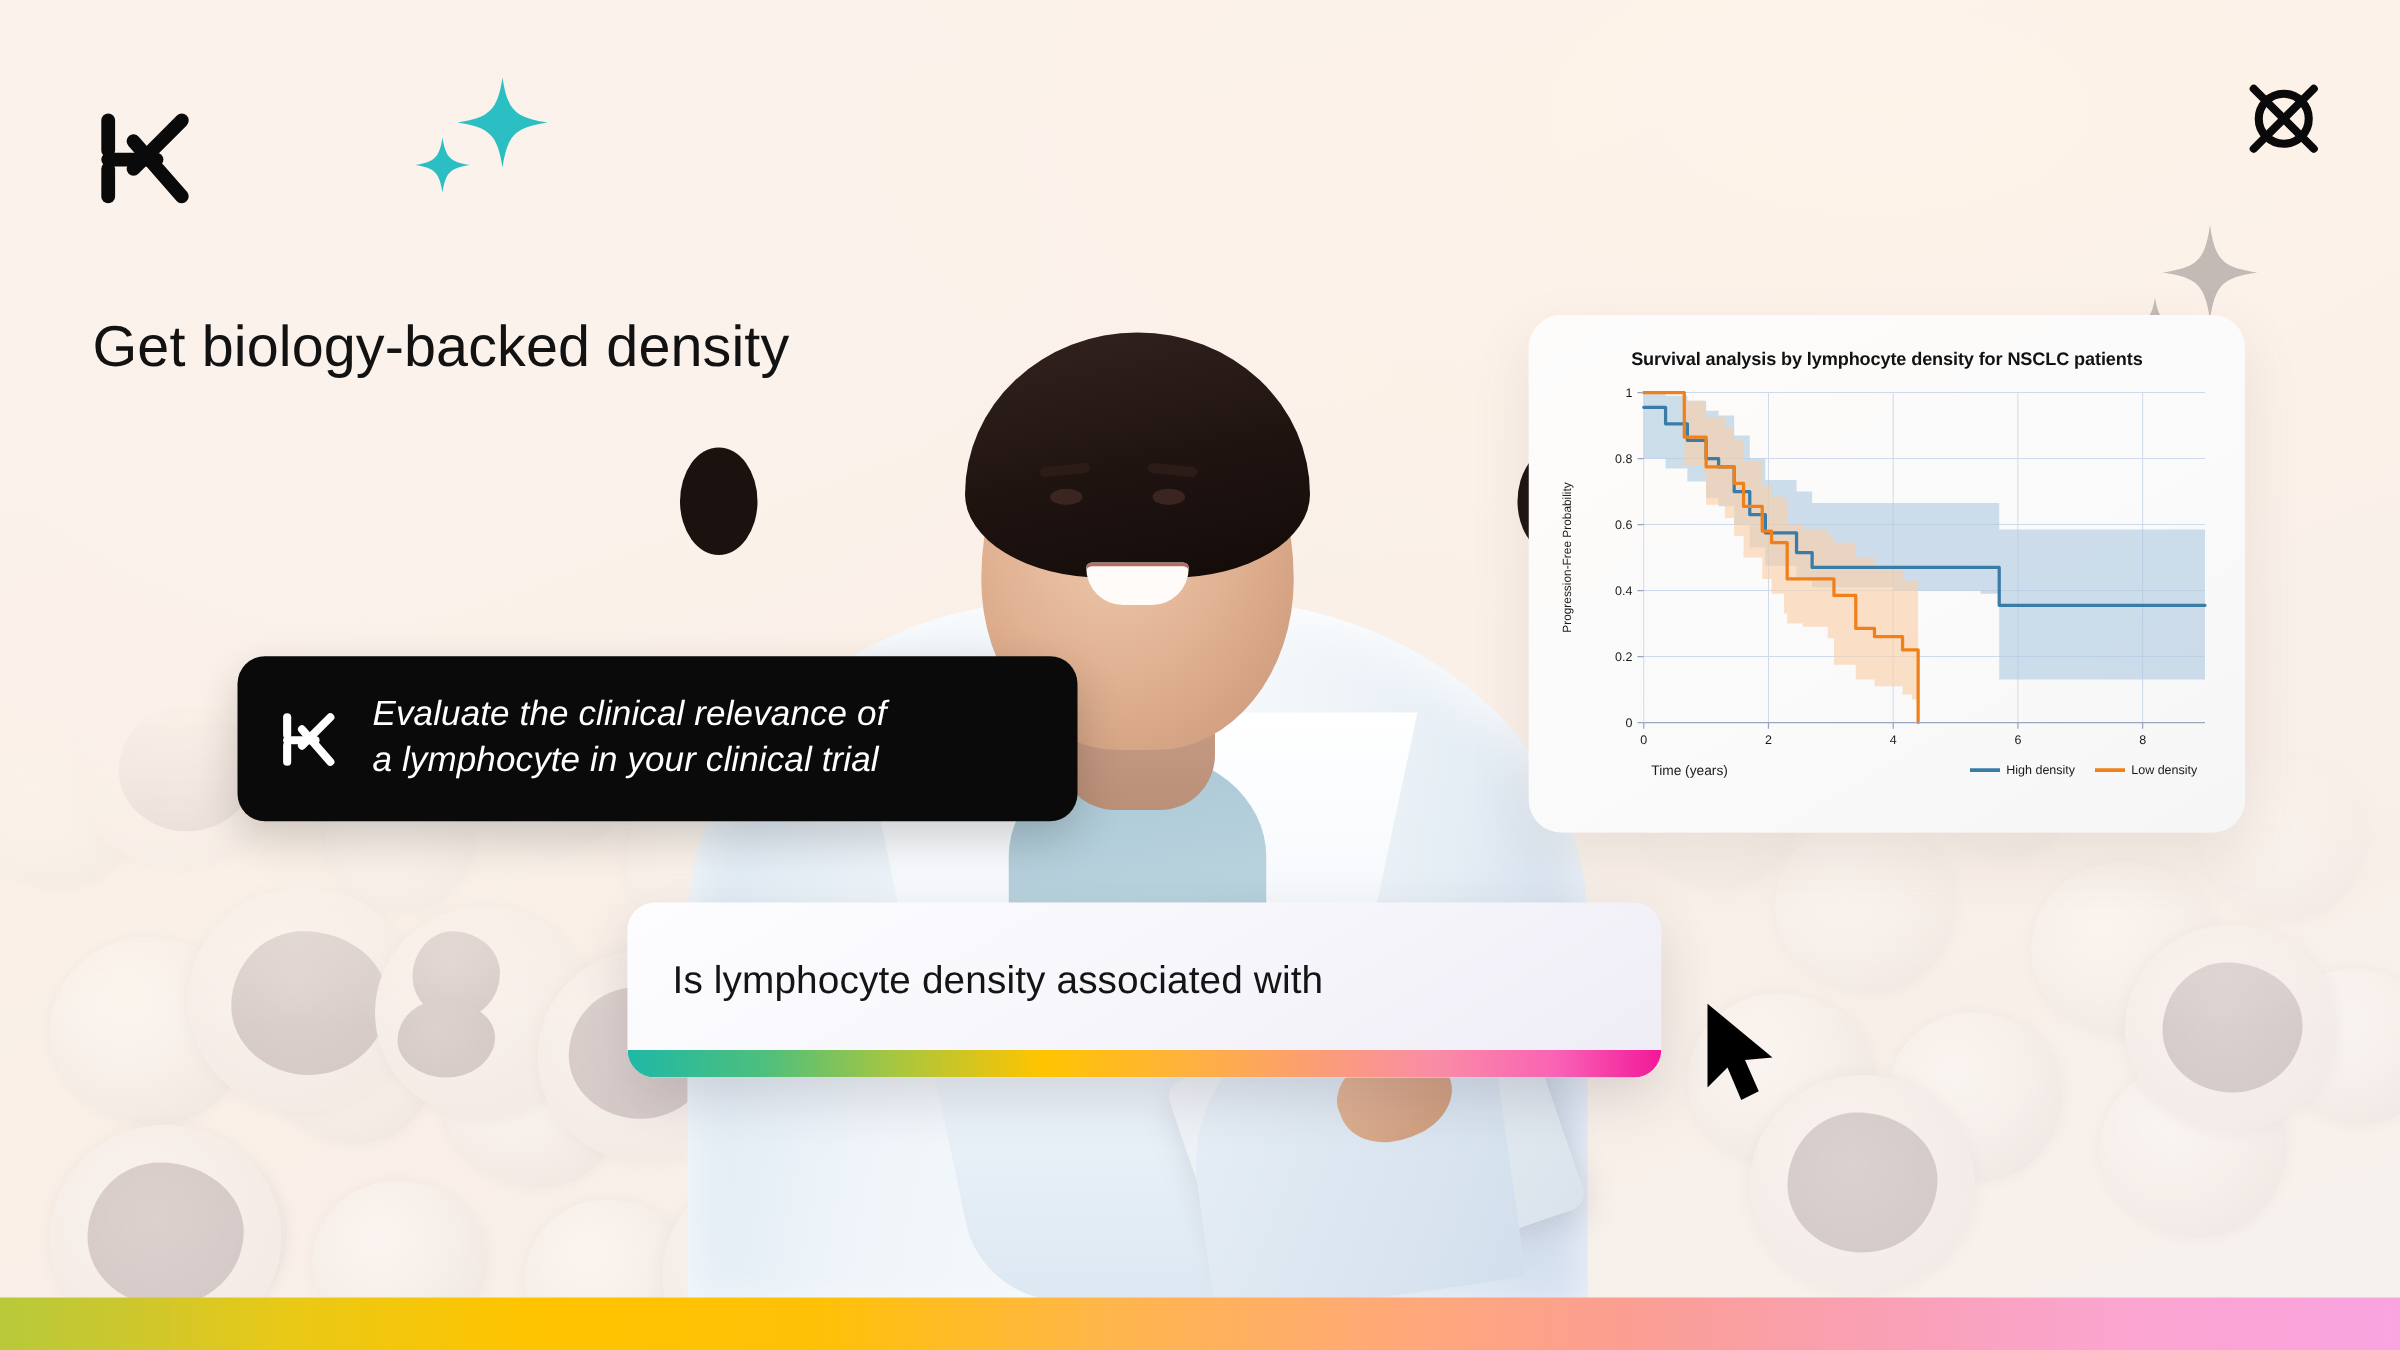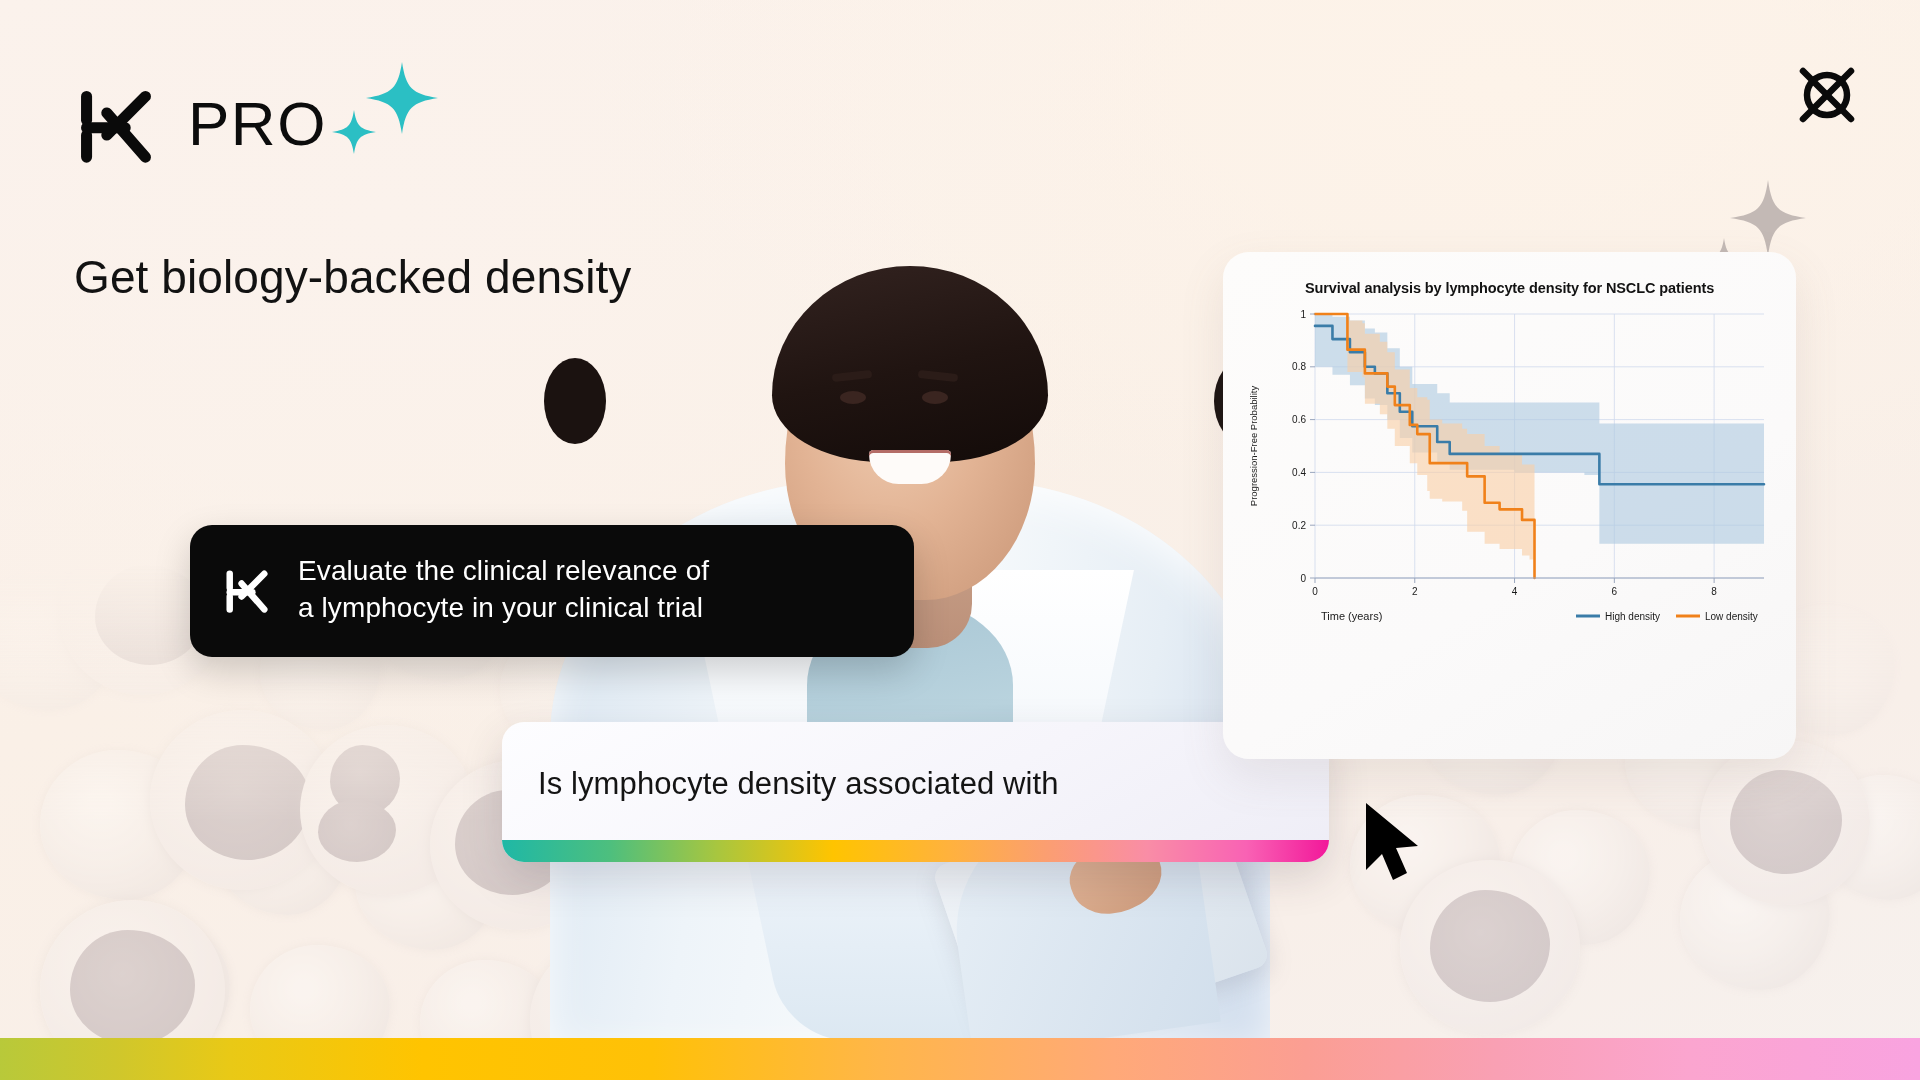--- a/index.html
+++ b/index.html
@@ -149,26 +149,27 @@
   
   .headline {
     position: absolute; left: 74px; top: 248px;
     font-size: 46px; font-weight: 400; line-height: 1.28; color: #121212; letter-spacing: .1px;
   }
   .headline span { display: block; }
 
   
   .chip-dark {
     position: absolute; left: 190px; top: 525px;
-    width: 724px;
+    width: 672px;
     background: #0a0a0a;
     border-radius: 22px;
     padding: 28px 32px 30px 30px;
     display: flex; align-items: center; gap: 24px;
     box-shadow: 0 14px 36px rgba(0,0,0,.18);
+    font-style: italic;
   }
   .chip-k { width: 54px; height: 54px; flex: 0 0 54px; }
   .chip-text { color: #fff; font-size: 28px; line-height: 1.32; font-weight: 400; letter-spacing: .1px; }
   .chip-text span { display: block; }
 
   
   .bubble-light {
     position: absolute; left: 502px; top: 722px;
     width: 827px;
     background: linear-gradient(150deg, #fdfdff 0%, #f6f5fb 55%, #eeedf6 100%);
@@ -186,21 +187,21 @@
     background: linear-gradient(90deg,
       #1fb8a6 0%, #4dbf7e 13%, #a8c63f 26%,
       #ffc400 40%, #ffb23d 54%, #fb9e72 66%,
       #f98da6 78%, #f962b4 90%, #f2189a 100%);
   }
   .cursor { position: absolute; left: 1360px; top: 800px; width: 66px; height: 84px; }
 
   
   .chart-card {
     position: absolute; left: 1223px; top: 252px;
-    width: 573px; height: 507px;
+    width: 573px; height: 414px;
     background: linear-gradient(150deg, #fdfcfb 0%, #fbfafa 60%, #f7f6f6 100%);
     border-radius: 26px;
     box-shadow: 0 18px 46px rgba(120,105,95,.12);
     padding: 18px 18px 10px 18px;
   }
   .chart-title {
     text-align: center;
     font-size: 14.5px; font-weight: 700; color: #121212;
     letter-spacing: -.1px;
     margin: 10px 0 6px 0;
@@ -294,21 +295,20 @@
   <div class="logo-lockup">
     <svg class="logo-k" viewBox="0 0 100 100" aria-hidden="true">
       <g fill="none" stroke="#0a0a0a" stroke-width="12" stroke-linecap="round" stroke-linejoin="round">
         <path d="M18 20 L18 46"></path>
         <path d="M18 62 L18 86"></path>
         <path d="M82 20 L40 62"></path>
         <path d="M18 54 L60 54"></path>
         <path d="M40 38 L82 86"></path>
       </g>
     </svg>
-    <span class="logo-pro">PRO</span>
   </div>
 
   <svg class="sparkles-teal" viewBox="0 0 130 110" aria-hidden="true">
     <path d="M82 6 C86 32 92 38 118 42 C92 46 86 52 82 78 C78 52 72 46 46 42 C72 38 78 32 82 6 Z" fill="#2bbfc4"></path>
     <path d="M34 54 C36.6 70 40 73.4 56 76 C40 78.6 36.6 82 34 98 C31.4 82 28 78.6 12 76 C28 73.4 31.4 70 34 54 Z" fill="#2bbfc4"></path>
   </svg>
 
   <h1 class="headline">
     <span>Get biology-backed density</span>
   </h1>

